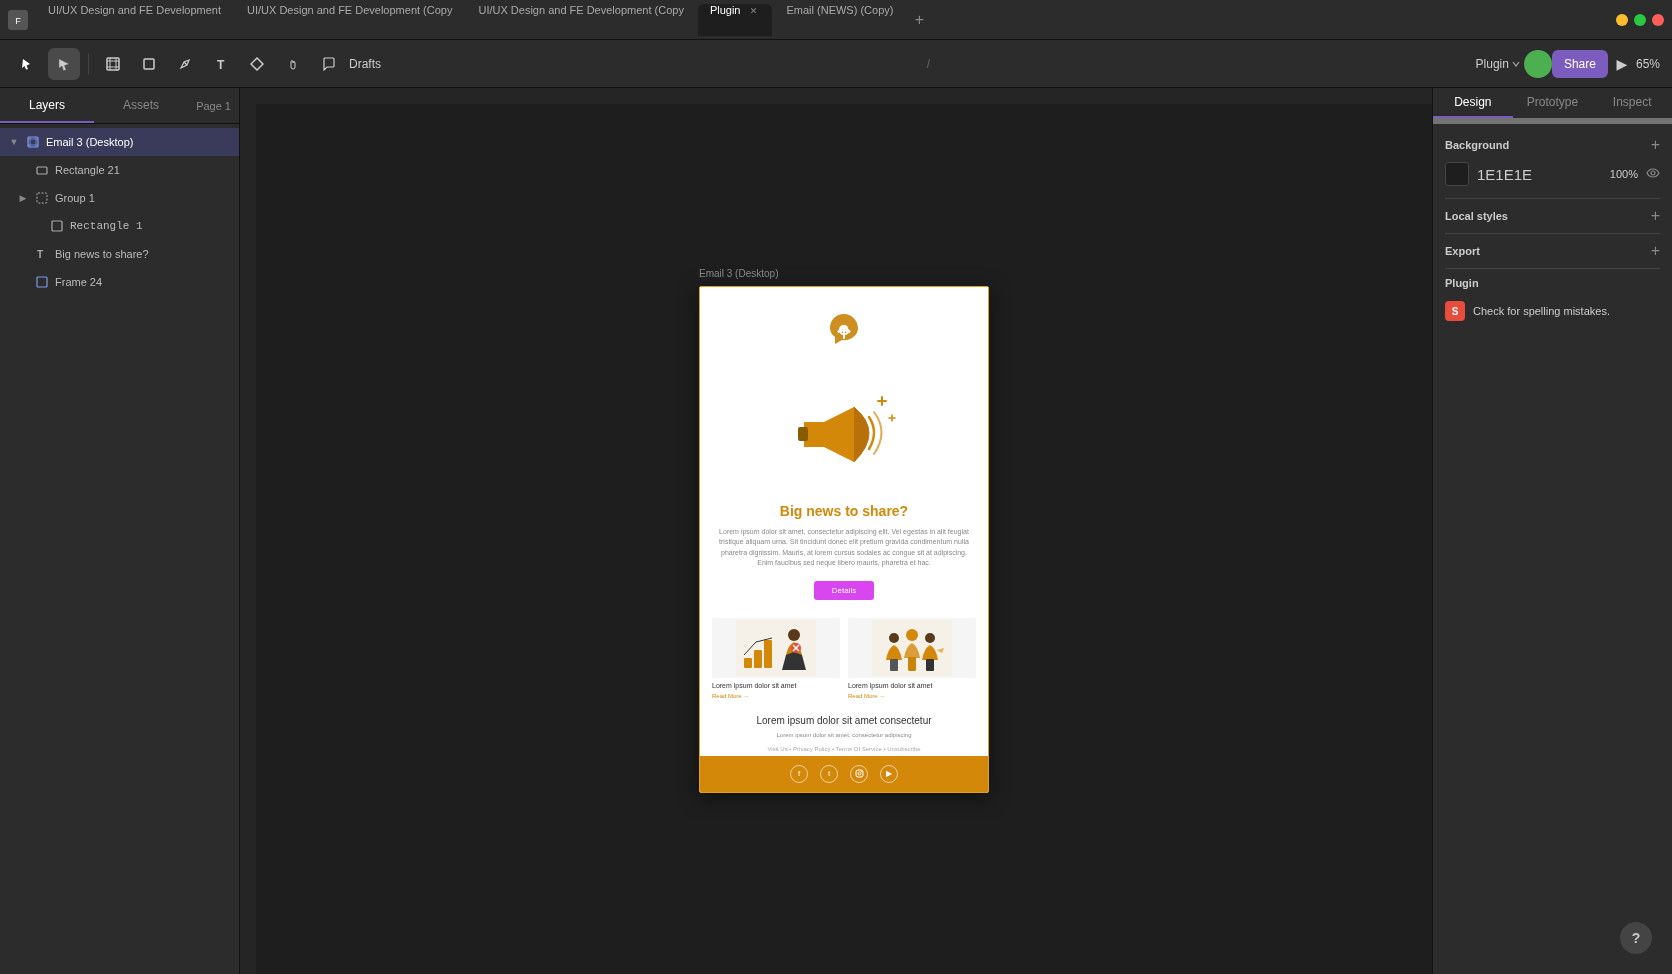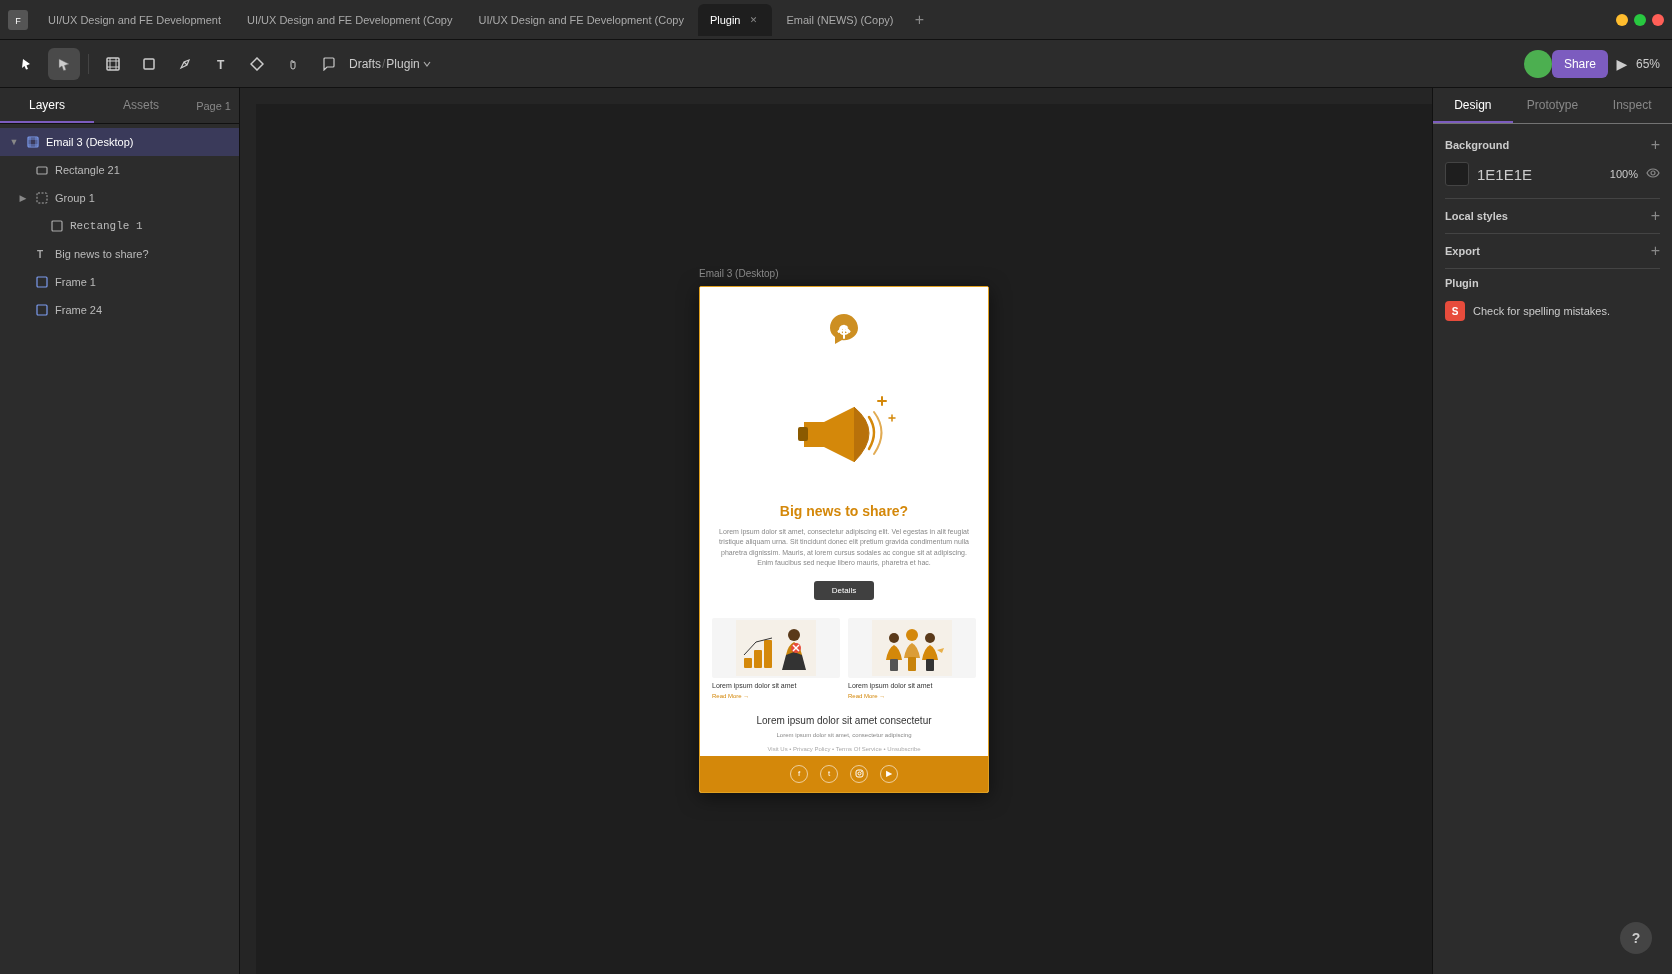--- a/index.html
+++ b/index.html
@@ -29,21 +29,20 @@
       overflow: hidden;
       height: 100%;
       align-items: center;
       gap: 2px;
     }
     .tab {
       height: 32px;
       padding: 0 12px;
       border-radius: 6px 6px 0 0;
       display: flex;
-      align-items: center;
       font-size: 11px;
       color: #aaa;
       cursor: pointer;
       white-space: nowrap;
       background: transparent;
       gap: 6px;
       border: none;
     }
     .tab.active {
       background: #1e1e1e;
@@ -105,21 +104,21 @@
     .tool-sep {
       width: 1px;
       height: 20px;
       background: #444;
       margin: 0 4px;
     }
     .toolbar-center {
       flex: 1;
       display: flex;
       align-items: center;
-      justify-content: flex-start;
+      justify-content: space-between;
       gap: 1px;
       font-size: 12px;
       color: #aaa;
     }
     .breadcrumb-sep { color: #666; }
     .breadcrumb-item {
       color: #ccc;
       cursor: pointer;
       display: flex; align-items: center; gap: 3px;
     }
@@ -313,21 +312,21 @@
       color: #888;
       line-height: 1.5;
       text-align: center;
     }
     .email-btn-wrap {
       display: flex;
       justify-content: center;
       padding: 4px 0 10px;
     }
     .email-cta-btn {
-      background: #404040;
+      background: #d946ef;
       color: #fff;
       border: none;
       border-radius: 3px;
       padding: 5px 18px;
       font-size: 8px;
       cursor: pointer;
     }
     .email-cards {
       display: flex;
       gap: 8px;
@@ -397,21 +396,21 @@
     .right-panel {
       width: 240px;
       background: #2c2c2c;
       border-left: 1px solid #111;
       display: flex;
       flex-direction: column;
       flex-shrink: 0;
     }
     .right-panel-tabs {
       display: flex;
-      border-bottom: 1px solid #737373;
+      border-bottom: 6px solid #737373;
       height: 36px;
     }
     .right-panel-tab {
       flex: 1;
       display: flex;
       align-items: center;
       justify-content: center;
       font-size: 12px;
       color: #888;
       cursor: pointer;
@@ -676,29 +675,20 @@
       <div class="layer-item indent-1">
         <span class="layer-expand"></span>
         <span class="layer-icon">
           <svg width="12" height="12" viewBox="0 0 12 12">
               <text x="1" y="10" font-size="10" fill="#aaa" font-weight="bold">T</text>
             </svg>
         </span>
         <span class="layer-label">Big news to share?</span>
       </div>
 
-      <div class="layer-item indent-1">
-        <span class="layer-expand"></span>
-        <span class="layer-icon">
-          <svg width="12" height="12" viewBox="0 0 12 12">
-              <rect x="1" y="1" width="10" height="10" rx="1" fill="none" stroke="#7c9cef" stroke-width="1.2"></rect>
-            </svg>
-        </span>
-        <span class="layer-label">Frame 1</span>
-      </div>
 
 
       <div class="layer-item indent-1">
         <span class="layer-expand"></span>
         <span class="layer-icon">
           <svg width="12" height="12" viewBox="0 0 12 12">
               <rect x="1" y="1" width="10" height="10" rx="1" fill="none" stroke="#7c9cef" stroke-width="1.2"></rect>
             </svg>
         </span>
         <span class="layer-label">Frame 24</span>

